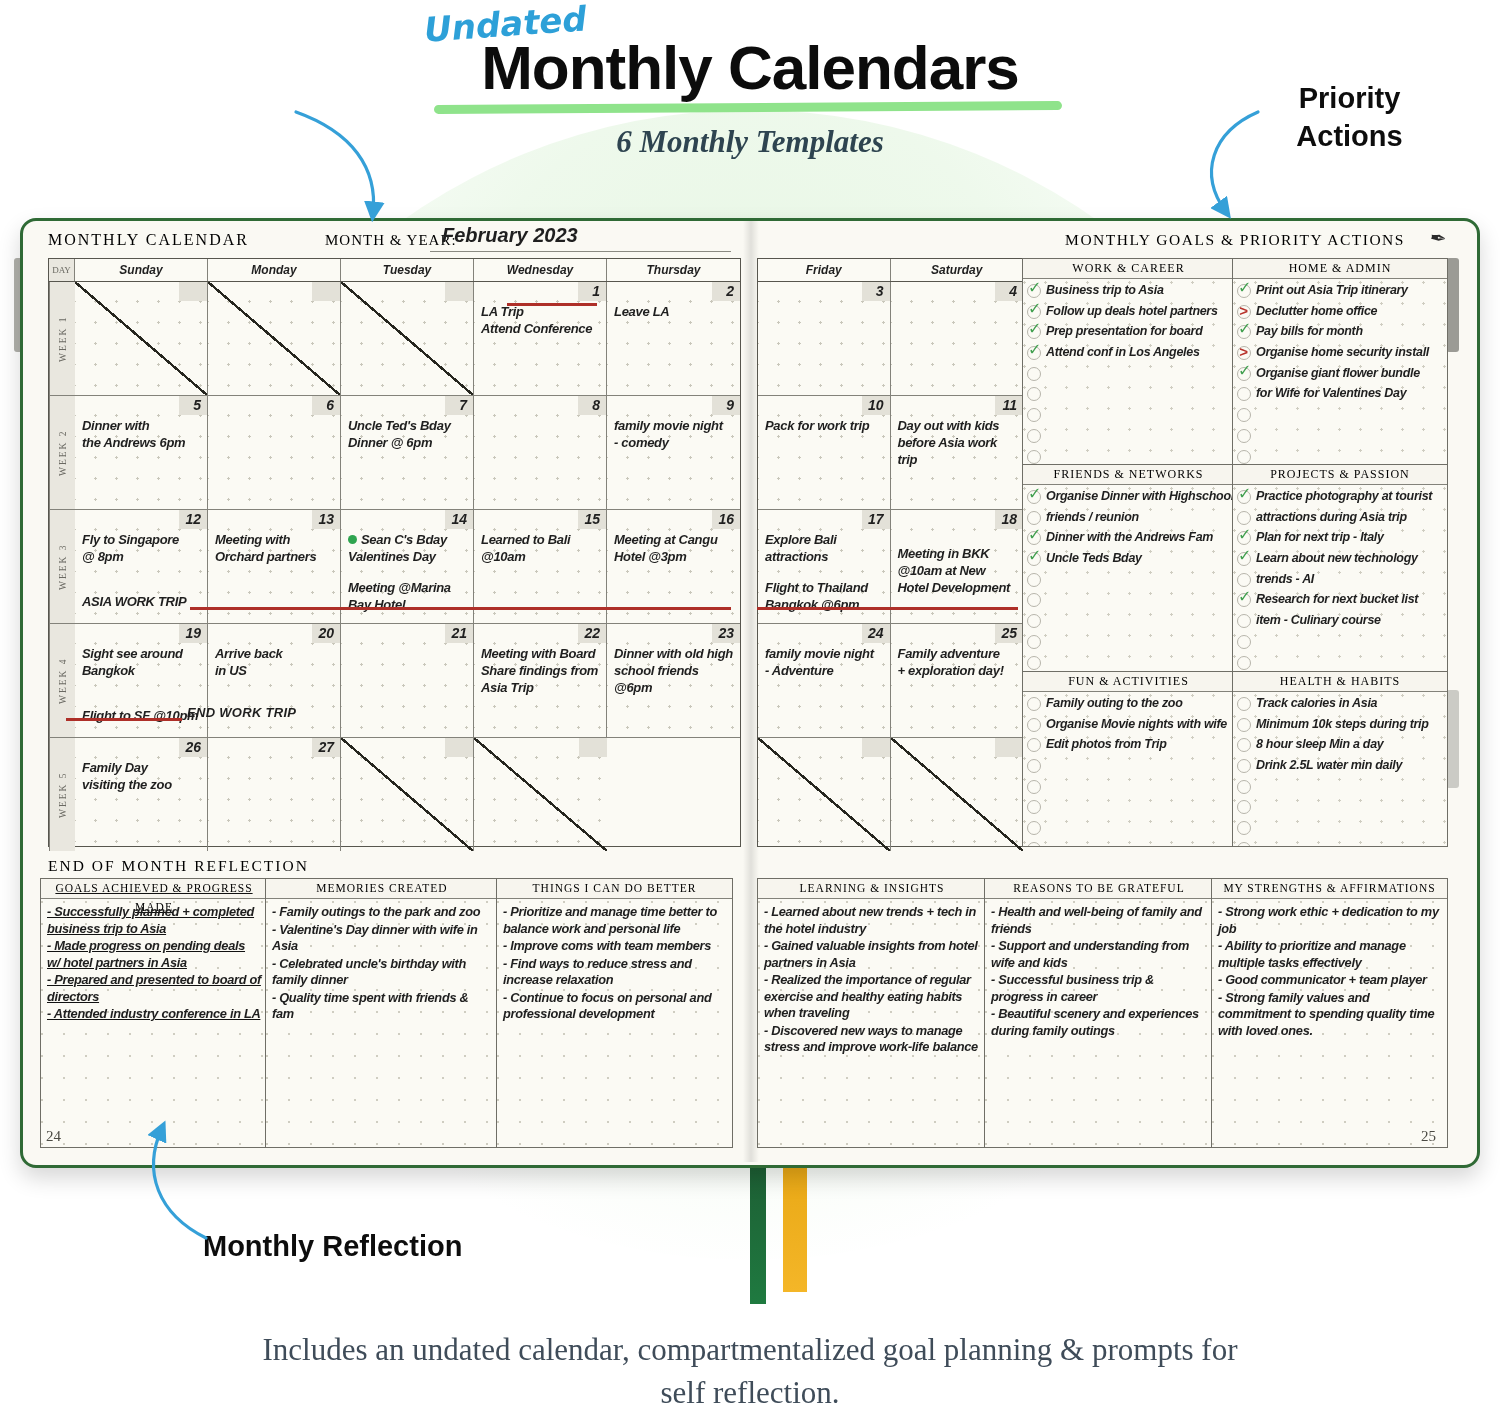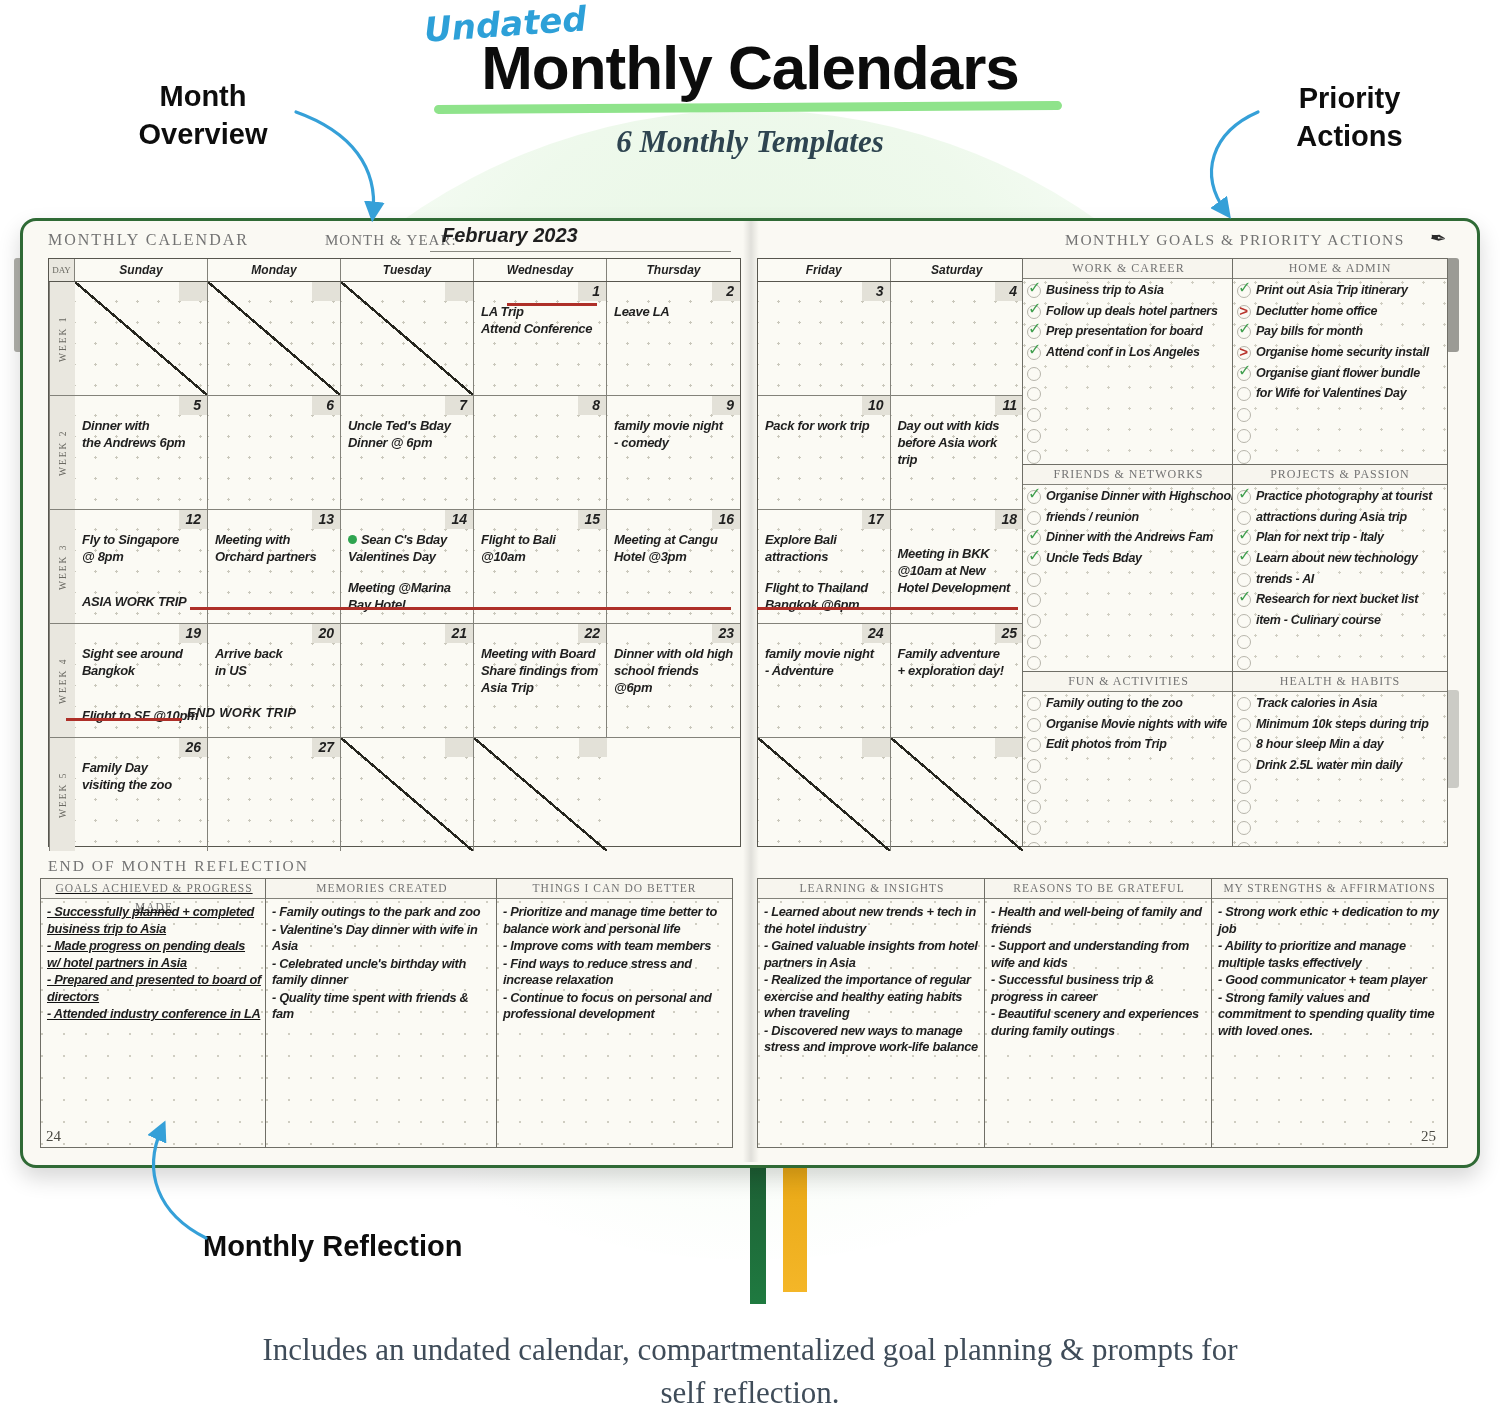--- a/index.html
+++ b/index.html
@@ -31,21 +31,21 @@
          background:linear-gradient(90deg,rgba(0,0,0,0),rgba(0,0,0,.10) 50%,rgba(0,0,0,0));}
   .ribbon{position:absolute;top:1152px;z-index:0;}
   .ribbon-green{left:750px;width:16px;height:152px;background:linear-gradient(180deg,#1d5c33,#1f7a40);}
   .ribbon-yellow{left:783px;width:24px;height:140px;background:linear-gradient(180deg,#e8a714,#f4b628);}
   .tab{position:absolute;z-index:0;border-radius:3px;}
   .tab-l{left:14px;top:258px;width:10px;height:94px;background:#b0b0aa;}
   .tab-r1{left:1446px;top:258px;width:13px;height:94px;background:#9b9b95;z-index:2;}
   .tab-r2{left:1446px;top:690px;width:13px;height:98px;background:#cbcbc5;z-index:2;}
   
   .hw{font-family:"Liberation Sans","DejaVu Sans",sans-serif;font-style:italic;color:#1f1f1f;}
-  .caps{font-family:"Liberation Serif",serif;color:#737373;}
+  .caps{font-family:"Liberation Serif",serif;color:#000000;}
   .z3{z-index:3;}
   
   .mcl{left:48px;top:231px;font-size:16px;letter-spacing:2px;}
   .myl{left:325px;top:232px;font-size:15px;letter-spacing:1px;}
   .myv{left:442px;top:224px;font-size:20px;font-weight:bold;}
   .myu{left:430px;top:251px;width:301px;border-bottom:1.3px solid #8a8a82;height:0;}
   .gtl{left:1040px;top:231px;width:390px;text-align:center;font-size:15.5px;letter-spacing:1.5px;}
   .feather{left:1430px;top:226px;font-size:20px;color:#2b2b2b;transform:rotate(8deg);font-family:"DejaVu Sans",sans-serif;}
   
   .grid{position:absolute;border:1.5px solid #57564e;background:#fbfaf4;z-index:3;}
@@ -128,21 +128,20 @@
 <body>
 
 <div class="canvas">
   <div class="glow"></div>
 
   <div class="hdr-script">Undated</div>
   <div class="hdr-title">Monthly Calendars</div>
   <div class="swoosh"></div>
   <div class="hdr-sub">6 Monthly Templates</div>
 
-  <div class="ann ann-mo">Month Overview</div>
   <div class="ann ann-pa">Priority Actions</div>
   <div class="ann ann-mr">Monthly Reflection</div>
 
   <svg class="arrows">
     <defs>
       <marker id="ah" viewBox="0 0 10 10" refX="6" refY="5" markerWidth="6.5" markerHeight="6.5" orient="auto-start-reverse">
         <path d="M0,0 L10,5 L0,10 z" fill="#35a0d8"></path>
       </marker>
     </defs>
     <path d="M 296,112 C 352,132 378,168 373,214" fill="none" stroke="#35a0d8" stroke-width="3.2" stroke-linecap="round" marker-end="url(#ah)"></path>
@@ -272,21 +271,21 @@
             <div class="cellline hw">Valentines Day</div>
             <div class="gap"></div>
             <div class="cellline hw">Meeting @Marina</div>
             <div class="cellline hw">Bay Hotel</div>
           </div>
         </div>
         <div class="cell">
           <span class="numbg"></span>
           <span class="num hw">15</span>
           <div class="cellbody">
-            <div class="cellline hw">Flight to Bali</div>
+            <div class="cellline hw">Learned to Bali</div>
             <div class="cellline hw">@10am</div>
           </div>
         </div>
         <div class="cell">
           <span class="numbg"></span>
           <span class="num hw">16</span>
           <div class="cellbody">
             <div class="cellline hw">Meeting at Cangu</div>
             <div class="cellline hw">Hotel @3pm</div>
           </div>

